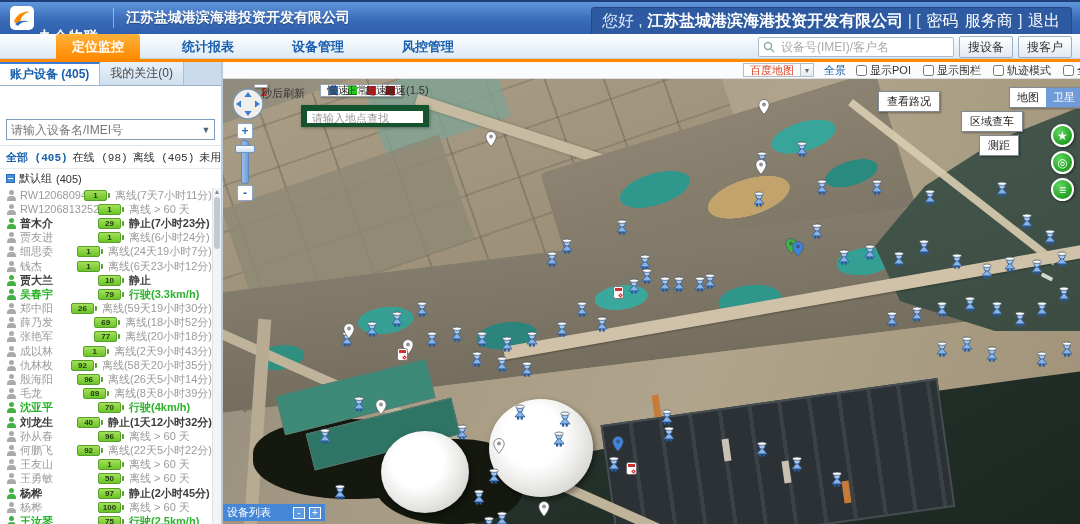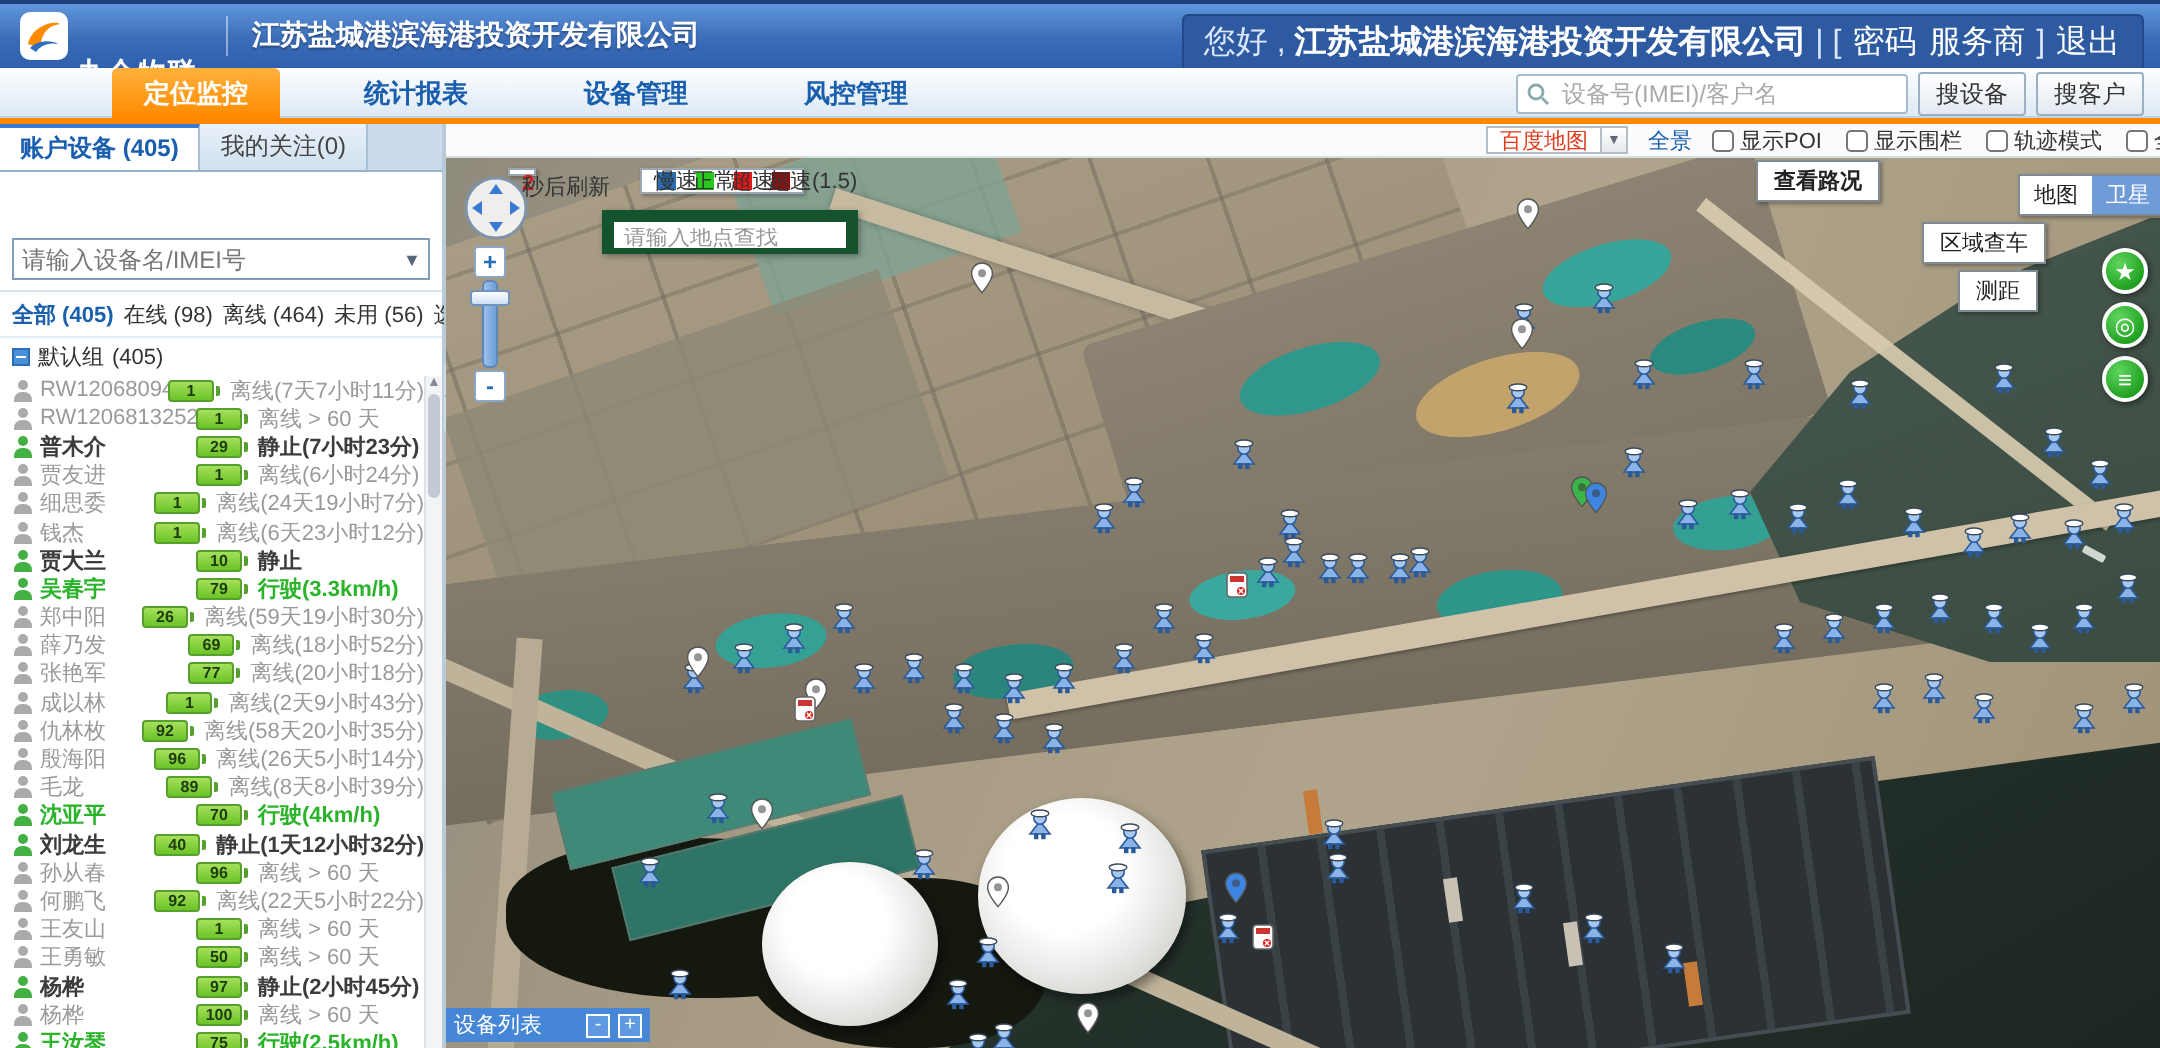--- a/index.html
+++ b/index.html
@@ -43,21 +43,21 @@
   
   .sb-tabs { display:flex; background:#cadcec; border-bottom:1px solid #9ab4cc; height:24px; }
   .sb-tab { padding:0 10px; line-height:23px; font-size:12px; color:#444; background:linear-gradient(#e9f1f8,#cfe0ef); border-right:1px solid #a9c0d4; cursor:pointer; }
   .sb-tab.active { background:#fff; color:#1a5fae; font-weight:bold; border-top:2px solid #3a7bd5; line-height:21px; }
   .sb-search { padding:5px 6px; border-bottom:1px solid #d8e4ee; }
   .sb-select { position:relative; border:1px solid #7f9db9; height:21px; background:#fff; display:flex; align-items:center;margin-top:28px; }
   .sb-select input { border:0; outline:0; flex:1; padding:0 4px; font-size:12px; color:#333; font-family:"Liberation Sans",sans-serif; }
   .sb-select input::placeholder { color:#777; }
   .sb-caret { width:16px; text-align:center; color:#567; font-size:9px; cursor:pointer; }
   .sb-filters { padding:4px 6px 3px 6px; font-size:11px; color:#333; white-space:nowrap; border-bottom:1px solid #e4edf4; }
-  .sb-filters span { margin-right:5px; cursor:pointer; }
+  .sb-filters span { margin-right:5px; cursor:pointer;font-family:Liberation Mono, monospace; }
   .sb-filters span.f-all { color:#1a5fae; font-weight:bold; }
   .sb-sort { text-align:right; padding:2px 10px 2px 0; font-size:11px; color:#1a5fae; }
   .sb-sort span { cursor:pointer; margin-left:10px; }
   .sb-sort .ico { color:#4a90d9; font-weight:bold; }
   .sb-group { display:flex; align-items:center; gap:4px; padding:2px 6px; font-size:11px; color:#333; }
   .grp-ico { width:9px; height:9px; background:#4a90d9; border:1px solid #2a6cb5; position:relative; }
   .grp-ico::after { content:""; position:absolute; left:1px; right:1px; top:3px; height:1px; background:#fff; }
 
   
   .dev-list { position:relative; flex:1; overflow:hidden; padding-right:9px; }
@@ -154,21 +154,21 @@
   .zoom-handle { left:12px; top:66px; width:20px; height:8px; background:linear-gradient(#fdfdfd,#cfe0f2); border:1px solid #6f94c0; border-radius:2px; cursor:grab; }
   .refresh { left:31px; top:5px; background:#fff; border:1px solid #9aa6b0; padding:1px 6px; font-size:11px; color:#333; white-space:nowrap; box-shadow:1px 1px 2px rgba(0,0,0,.3); }
   .refresh b { color:#e02020; }
   .legend { left:97px; top:5px; background:#fff; border:1px solid #9aa6b0; padding:1px 6px; display:flex; align-items:center; gap:8px; font-size:11px; color:#333; white-space:nowrap; box-shadow:1px 1px 2px rgba(0,0,0,.3); }
   .legend i { display:inline-block; width:9px; height:9px; margin-left:2px; position:static; }
   .lg-item { display:flex; align-items:center; position:static; }
   .place-search { left:78px; top:26px; width:128px; height:22px; background:#fff; border:6px solid #14532d; box-shadow:1px 1px 3px rgba(0,0,0,.35); }
   .place-search input { position:static; width:100%; height:100%; border:0; outline:0; padding:0 5px; font-size:11px; color:#333; font-family:"Liberation Sans",sans-serif; }
   .place-search input::placeholder { color:#999; }
   .map-btn { background:#fff; border:1px solid #808a92; color:#222; font-size:11px; text-align:center; cursor:pointer; box-shadow:1px 1px 2px rgba(0,0,0,.35); padding:2px 8px; white-space:nowrap; }
-  .b-traffic { left:655px; top:1px;font-weight:bold; }
+  .b-traffic { left:655px; top:12px; }
   .b-region { left:738px; top:32px; }
   .b-measure { left:756px; top:56px; }
   .maptype { left:786px; top:8px; display:flex; border:1px solid #808a92; box-shadow:1px 1px 2px rgba(0,0,0,.35); cursor:pointer; position:absolute; }
   .mt-seg { position:static; padding:2px 7px; font-size:11px; background:#fff; color:#222; }
   .mt-seg.sel { background:#6f9bd8; color:#fff; }
   .gbtn { left:828px; width:23px; height:23px; border-radius:50%; background:radial-gradient(circle at 35% 30%, #5fd65f, #1e9e1e 75%); border:2px solid #fff; box-shadow:1px 1px 3px rgba(0,0,0,.45); color:#fff; text-align:center; line-height:20px; font-size:12px; cursor:pointer; }
   .g1 { top:45px; } .g2 { top:72px; } .g3 { top:99px; }
   .devbar { left:0px; bottom:3px; width:102px; height:17px; background:#4586d6; color:#fff; display:flex; align-items:center; font-size:11px; padding:0 4px; gap:4px; position:absolute; top:auto; }
   .devbar .lbl { flex:1; position:static; }
   .devbar .sq { position:static; width:12px; height:12px; border:1px solid #fff; background:#5e99e2; color:#fff; line-height:10px; text-align:center; font-size:10px; cursor:pointer; }
@@ -232,21 +232,21 @@
       <div class="sb-tabs">
         <div class="sb-tab active">账户设备 (405)</div>
         <div class="sb-tab">我的关注(0)</div>
       </div>
       <div class="sb-search">
         <div class="sb-select">
           <input type="text" placeholder="请输入设备名/IMEI号" style="">
           <span class="sb-caret">▼</span>
         </div>
       </div>
-      <div class="sb-filters" id="sb-filters"><span class="f-all">全部 (405)</span><span>在线 (98)</span><span>离线 (464)</span><span>未用 (56)</span><span>选择 (0)</span></div>
+      <div class="sb-filters" id="sb-filters"><span class="f-all">全部 (405)</span><span>在线 (98)</span><span>离线 (405)</span><span>未用 (56)</span><span>选择 (0)</span></div>
       <div class="sb-group">
         <span class="grp-ico"></span>
         <span>默认组</span>
         <span>(405)</span>
       </div>
       <div class="dev-list" id="dev-list">
         <div class="dev-row st-off">
             <span class="p-ico"></span>
             <span class="d-name">RW1206809473</span>
             <span class="batt">1</span>

